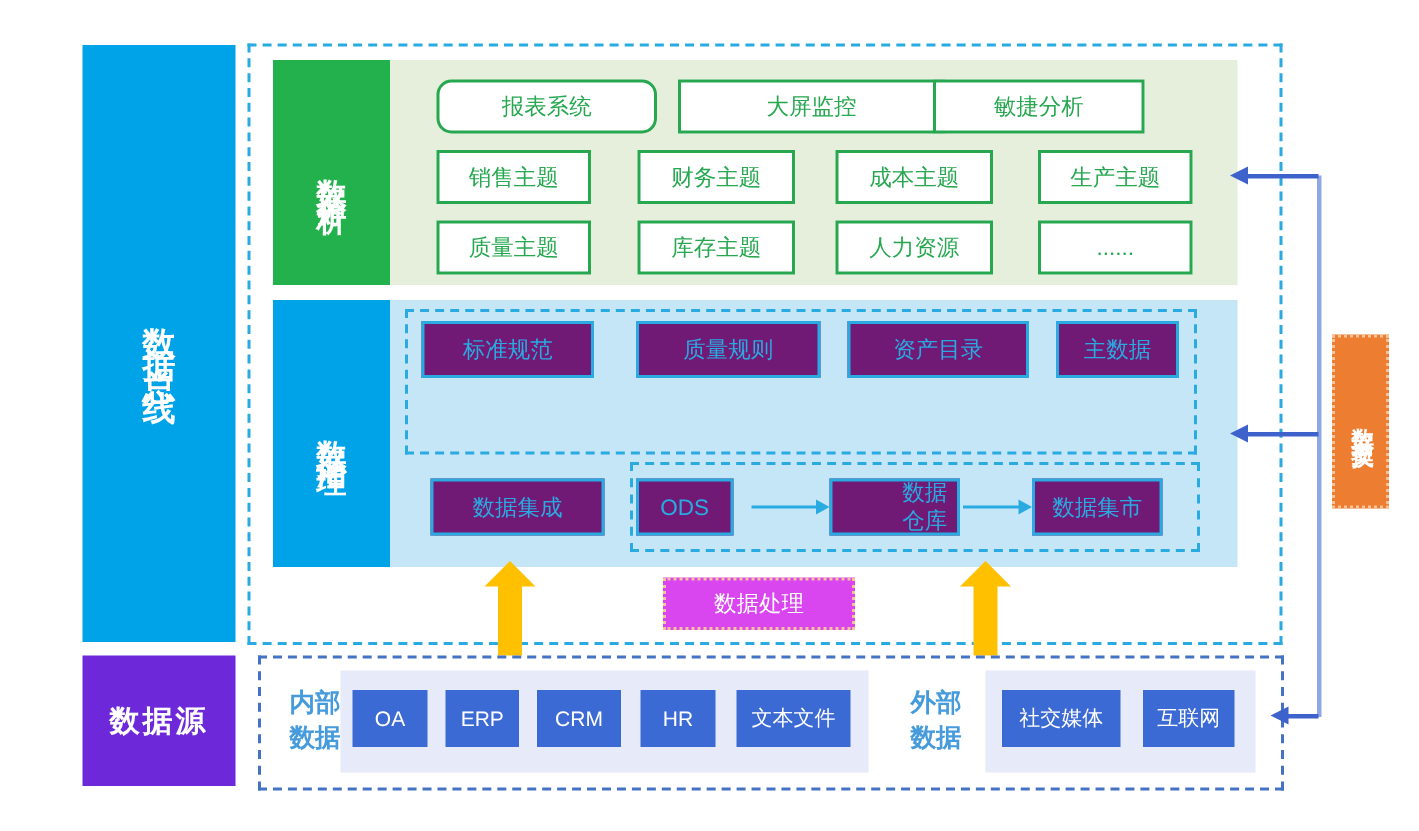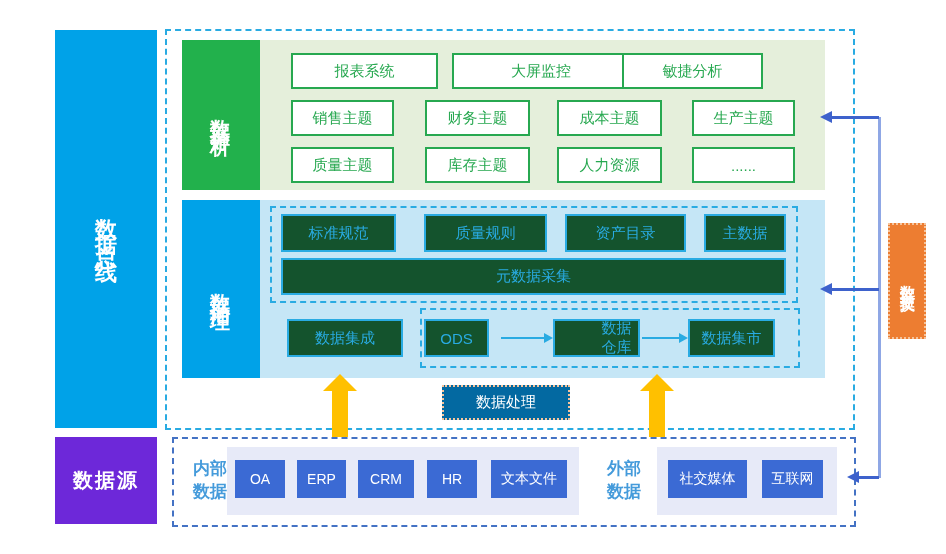--- a/index.html
+++ b/index.html
@@ -25,24 +25,24 @@
                font-size:20px; font-weight:bold; letter-spacing:6px; }
   .ana-panel { left:260px; top:40px; width:565px; height:150px; background:#E5EFDB; }
   .gbox { background:#fff; border:2px solid #27A850; color:#27A850; font-size:15px; height:36px; }
 
   
   .gov-label { left:182px; top:200px; width:78px; height:178px; background:#00A2E8; color:#fff;
                font-size:20px; font-weight:bold; letter-spacing:6px; }
   .gov-panel { left:260px; top:200px; width:565px; height:178px; background:#C5E6F6; }
   .gov-frame1 { left:270px; top:206px; width:528px; height:97px; border:2px dashed #29ABE2; }
   .gov-frame2 { left:420px; top:308px; width:380px; height:60px; border:2px dashed #29ABE2; }
-  .cbox { background:#14532d; border:2px solid #29ABE2; color:#29ABE2; font-size:15px; height:38px; }
+  .cbox { background:#701a75; border:2px solid #29ABE2; color:#29ABE2; font-size:15px; height:38px; }
 
   
-  .proc-box { left:442px; top:385px; width:128px; height:35px; background:#0369a1;
+  .proc-box { left:442px; top:385px; width:128px; height:35px; background:#d946ef;
               border:2px dotted #F6C39B; color:#fff; font-size:15px; }
   .exch-box { left:888px; top:223px; width:38px; height:116px; background:#ED7D31;
               border:2px dotted #F6C39B; color:#fff; font-size:15px; font-weight:bold; letter-spacing:4px; }
 
   
   .int-panel { left:227px; top:447px; width:352px; height:68px; background:#E7EAF8; }
   .ext-panel { left:657px; top:447px; width:180px; height:68px; background:#E7EAF8; }
   .srcgrp-label { width:38px; color:#459BDB; font-size:17px; font-weight:bold; line-height:1.35;
                   word-break:break-all; text-align:center; }
   .bbox { background:#3B6AD4; color:#fff; font-size:14px; height:38px; top:460px; }
@@ -68,21 +68,21 @@
 
 <div id="stage">
 
   <div class="abs center vtext bus-bar">数据总线</div>
 
   <div class="abs main-frame"></div>
 
   <div class="abs center vtext ana-label">数据分析</div>
   <div class="abs ana-panel"></div>
 
-  <div class="abs center gbox" style="left:291px; top:53px; width:147px;">报表系统</div>
+  <div class="abs center gbox" style="left:291px; top:53px; width:147px;border-radius:10px;">报表系统</div>
   <div class="abs center gbox" style="left:452px; top:53px; width:178px;">大屏监控</div>
   <div class="abs center gbox" style="left:622px; top:53px; width:141px;">敏捷分析</div>
 
   <div class="abs center gbox" style="left:291px; top:100px; width:103px;">销售主题</div>
   <div class="abs center gbox" style="left:425px; top:100px; width:105px;">财务主题</div>
   <div class="abs center gbox" style="left:557px; top:100px; width:105px;">成本主题</div>
   <div class="abs center gbox" style="left:692px; top:100px; width:103px;">生产主题</div>
 
   <div class="abs center gbox" style="left:291px; top:147px; width:103px;">质量主题</div>
   <div class="abs center gbox" style="left:425px; top:147px; width:105px;">库存主题</div>
@@ -91,21 +91,20 @@
 
   <div class="abs center vtext gov-label">数据治理</div>
   <div class="abs gov-panel"></div>
   <div class="abs gov-frame1"></div>
 
   <div class="abs center cbox" style="left:281px; top:214px; width:115px;">标准规范</div>
   <div class="abs center cbox" style="left:424px; top:214px; width:123px;">质量规则</div>
   <div class="abs center cbox" style="left:565px; top:214px; width:121px;">资产目录</div>
   <div class="abs center cbox" style="left:704px; top:214px; width:82px;">主数据</div>
 
-  <div class="abs center cbox" style="left:281px; top:258px; width:505px; height:37px;">元数据采集</div>
 
   <div class="abs center cbox" style="left:287px; top:319px; width:116px;">数据集成</div>
 
   <div class="abs gov-frame2"></div>
   <div class="abs center cbox" style="left:424px; top:319px; width:65px;">ODS</div>
   <div class="abs center cbox" style="left:553px; top:319px; width:87px;padding-left:40px;">数据仓库</div>
   <div class="abs center cbox" style="left:688px; top:319px; width:87px;">数据集市</div>
 
   <div class="abs pl-line" style="left:501px; width:44px;"></div>
   <div class="abs pl-head" style="left:544px;"></div>

